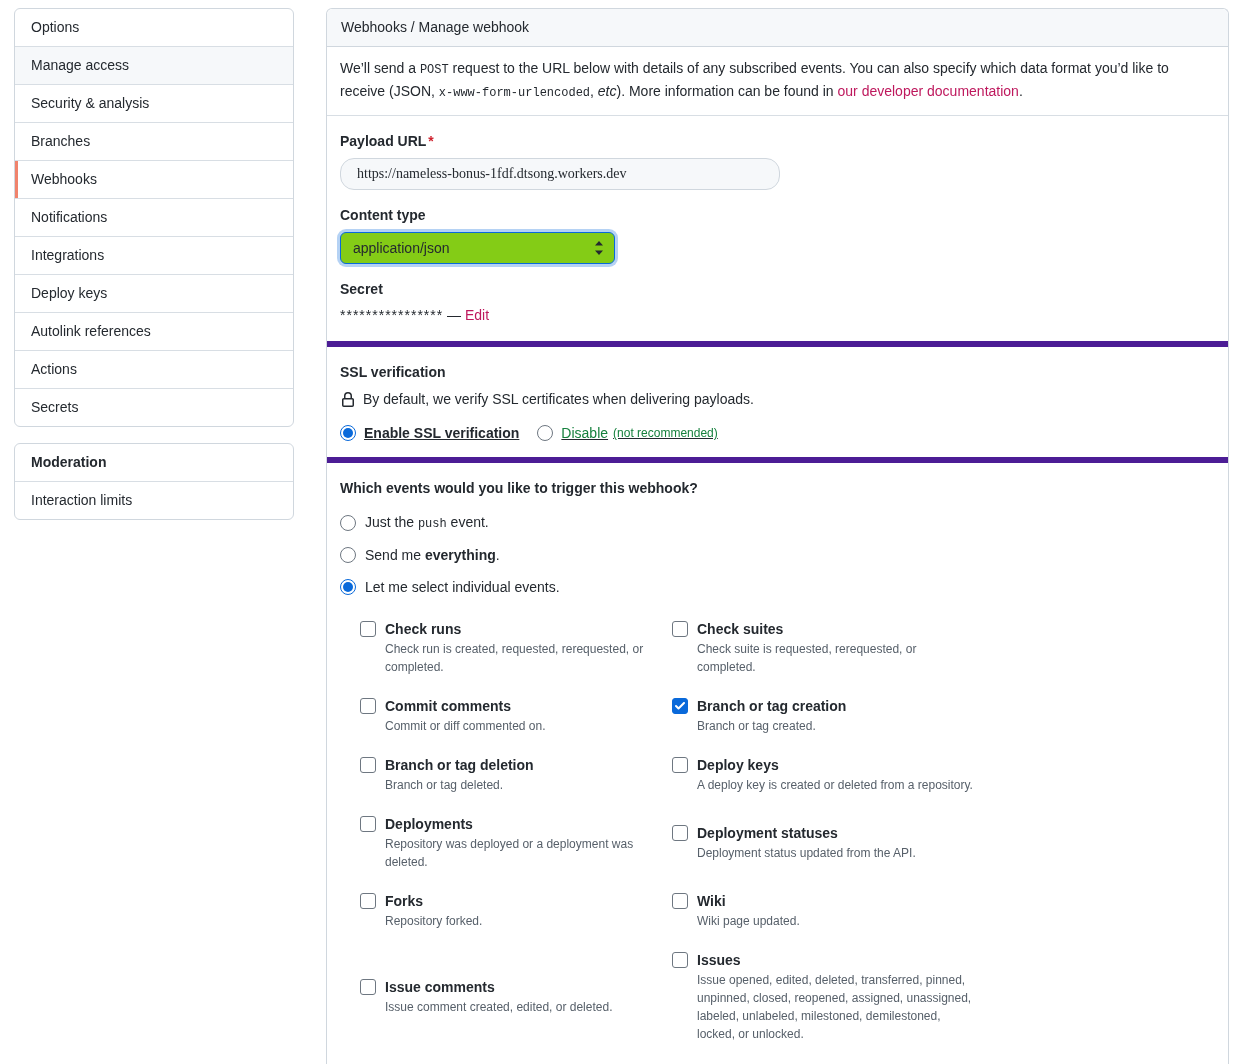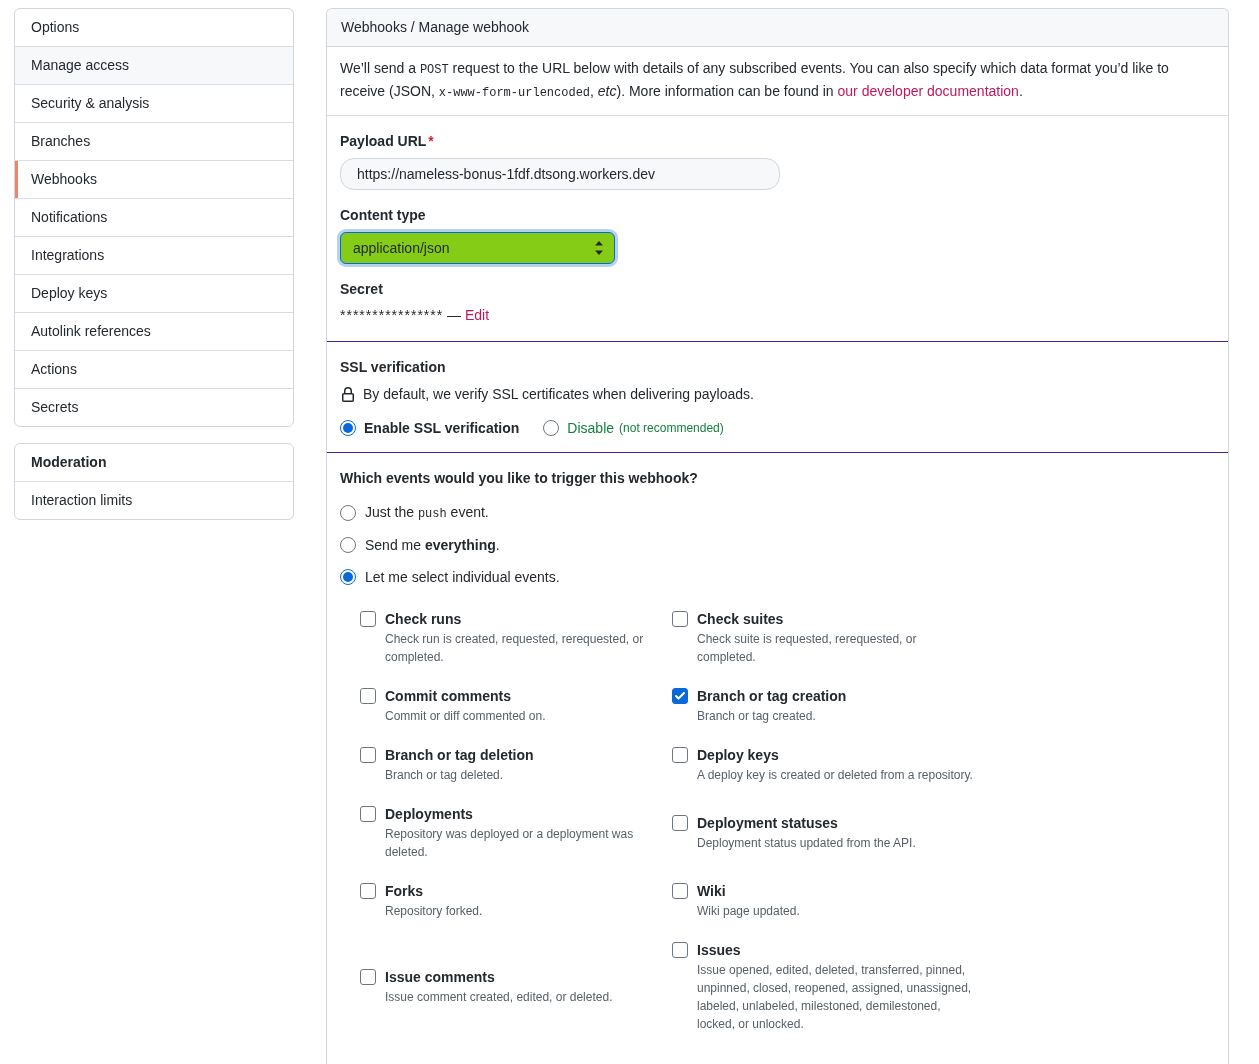--- a/index.html
+++ b/index.html
@@ -18,33 +18,33 @@
   .side-item.header { font-weight:700; cursor:default; }
   .active-bar { position:absolute; left:0; top:0; bottom:0; width:3px; background:#f0836c; }
 
   
   .main { width:903px; flex:none; border:1px solid #d0d7de; border-bottom:none;
     border-radius:6px 6px 0 0; background:#fff; }
   .panel-header { background:#f6f8fa; padding:8px 14px; line-height:21px;
     border-bottom:1px solid #d0d7de; border-radius:6px 6px 0 0; }
   .crumb-link { color:#24292f; text-decoration:none; cursor:pointer; }
   .crumb-current { font-weight:400; }
-  .section { padding:16px 13px; border-bottom:1px solid #4c1d95; }
+  .section { padding:16px 13px; border-bottom:6px solid #4c1d95; }
   .section.last { border-bottom:none; }
   .intro { padding:11px 13px; line-height:21px; border-bottom:1px solid #d8dee4; }
   a.link { color:#be185d; text-decoration:none; cursor:pointer; }
   code.inline-code { font-family:"Liberation Mono", monospace; font-size:12px; }
   .em { font-style:italic; }
 
   .form-group { margin-bottom:16px; }
   .form-group:last-child { margin-bottom:0; }
   .field-label { font-weight:700; margin-bottom:7px; line-height:19px; }
   .required { color:#cf222e; font-weight:700; margin-left:2px; }
   .text-input { width:440px; height:32px; padding:5px 16px; font-size:14px;
-    font-family:Liberation Sans, sans-serif; color:#24292f; background:#f6f8fa;
+    font-family:Liberation Serif, serif; color:#24292f; background:#f6f8fa;
     border:1px solid #d0d7de; border-radius:14px; outline:none; }
   .select-control { width:275px; height:32px; background:#84cc16; border:1px solid #0969da;
     border-radius:6px; box-shadow:0 0 0 3px rgba(9,105,218,0.3); display:flex;
     align-items:center; justify-content:space-between; padding:0 10px 0 12px; cursor:pointer; }
   .select-arrows { flex:none; }
 
   .secret-row { line-height:19px; }
   .masked { color:#24292f; letter-spacing:1px; }
 
   .icon-note { display:flex; align-items:center; gap:7px; margin:8px 0 16px; line-height:19px; }
@@ -56,21 +56,21 @@
   .radio .radio-dot { display:none; }
   .radio.checked { border-color:#0969da; }
   .radio.checked .radio-dot { display:block; position:absolute; left:2px; top:2px;
     width:10px; height:10px; border-radius:50%; background:#0969da; }
   .checkbox { display:inline-block; width:16px; height:16px; border:1px solid #6e7781;
     border-radius:3px; background:#fff; flex:none; cursor:pointer; position:relative; }
   .checkbox .check-glyph { display:none; }
   .checkbox.checked { background:#0969da; border-color:#0969da; }
   .checkbox.checked .check-glyph { display:block; position:absolute; left:2px; top:3px; }
 
-  .radio-row { display:flex; align-items:center; gap:24px; }
+  .radio-row { display:flex; align-items:center; gap:18px;text-decoration:underline; }
   .radio-option { display:flex; align-items:center; cursor:pointer; }
   .radio-option .radio { margin-right:8px; }
   .bold { font-weight:700; }
   .danger { color:#15803d; }
   .small-note { font-size:12px; margin-left:5px; }
 
   .event-radios { margin-top:16px; }
   .event-radio { display:flex; align-items:center; margin-bottom:16px; cursor:pointer; }
   .event-radio .radio { margin-right:9px; }
 

